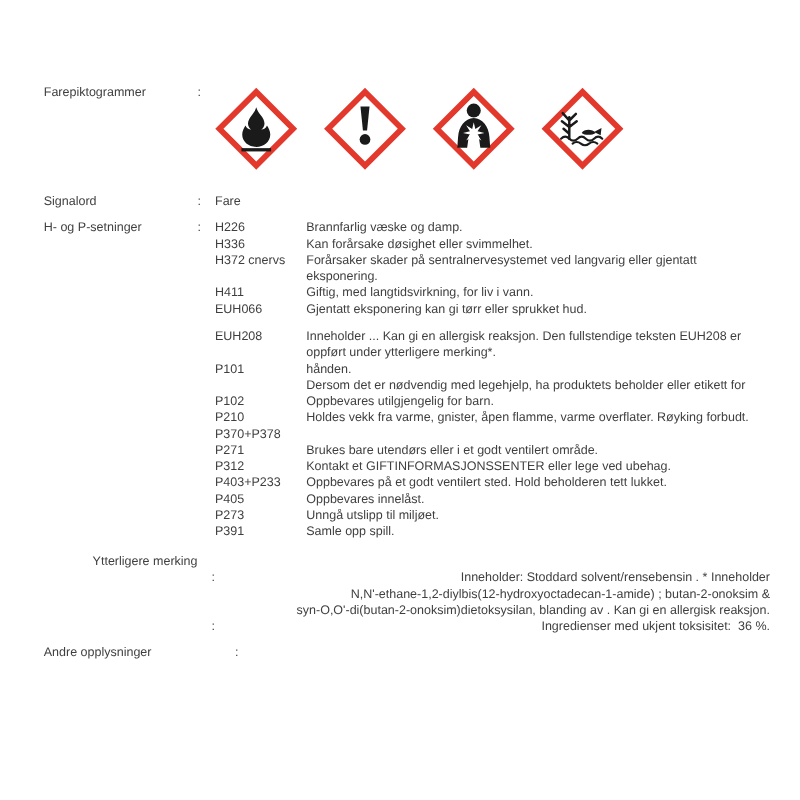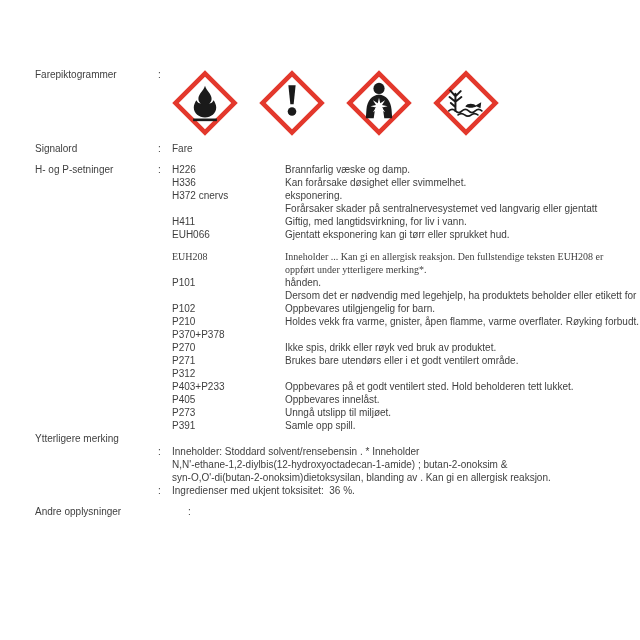--- a/index.html
+++ b/index.html
@@ -8,25 +8,25 @@
     width:640px; height:640px;
     font-family:"Liberation Sans","DejaVu Sans",sans-serif;
     color:#3f3f3f;
   }
   .page { position:relative; width:640px; height:640px; padding:68px 24px 0 35px; overflow:hidden; }
   .row { display:grid; grid-template-columns:123px 14px 1fr; align-items:start; }
   .label, .colon, .content, .code, .line, .value { font-size:10px; line-height:13px; }
   .line { white-space:pre; }
   .picto-strip { display:flex; gap:21px; margin-top:2px; }
   .picto-strip svg { display:block; }
-  .row-signal { margin-top:6px; }
+  .row-signal { margin-top:19px; }
   .row-statements { margin-top:8px; }
-  .stmt { display:grid; grid-template-columns:73px 1fr; align-items:start;gap:40px; }
-  .stmt.gap { margin-top:9px;font-family:Liberation Serif, serif; }
-  .row-additional { margin-top:0; }
+  .stmt { display:grid; grid-template-columns:73px 1fr; align-items:start; }
+  .stmt.gap { margin-top:9px; }
+  .row-additional { margin-top:11px;text-align:right; }
   .row-other { margin-top:8px;gap:30px; }
   .sym { fill:#1a1a1a; }
   .sym-stroke { stroke:#1a1a1a; fill:none; stroke-linecap:round; }
 </style>
 </head>
 <body>
 
 <div class="page">
 
   <div class="row">
@@ -84,22 +84,22 @@
       </div>
       <div class="stmt">
         <div class="code">H336</div>
         <div>
             <div class="line">Kan forårsake døsighet eller svimmelhet.</div>
           </div>
       </div>
       <div class="stmt">
         <div class="code">H372 cnervs</div>
         <div>
+            <div class="line">Forårsaker skader på sentralnervesystemet ved langvarig eller gjentatt</div>
             <div class="line">eksponering.</div>
-            <div class="line">Forårsaker skader på sentralnervesystemet ved langvarig eller gjentatt</div>
           </div>
       </div>
       <div class="stmt">
         <div class="code">H411</div>
         <div>
             <div class="line">Giftig, med langtidsvirkning, for liv i vann.</div>
           </div>
       </div>
       <div class="stmt">
         <div class="code">EUH066</div>
@@ -130,33 +130,30 @@
       <div class="stmt">
         <div class="code">P210</div>
         <div>
             <div class="line">Holdes vekk fra varme, gnister, åpen flamme, varme overflater. Røyking forbudt.</div>
           </div>
       </div>
       <div class="stmt">
         <div class="code">P370+P378</div>
       </div>
       <div class="stmt">
-        <div class="code">P270</div>
-        <div>
-            <div class="line">Ikke spis, drikk eller røyk ved bruk av produktet.</div>
-          </div>
-      </div>
-      <div class="stmt">
         <div class="code">P271</div>
         <div>
             <div class="line">Brukes bare utendørs eller i et godt ventilert område.</div>
           </div>
       </div>
       <div class="stmt">
         <div class="code">P312</div>
+        <div>
+            <div class="line">Kontakt et GIFTINFORMASJONSSENTER eller lege ved ubehag.</div>
+          </div>
       </div>
       <div class="stmt">
         <div class="code">P403+P233</div>
         <div>
             <div class="line">Oppbevares på et godt ventilert sted. Hold beholderen tett lukket.</div>
           </div>
       </div>
       <div class="stmt">
         <div class="code">P405</div>
         <div>

